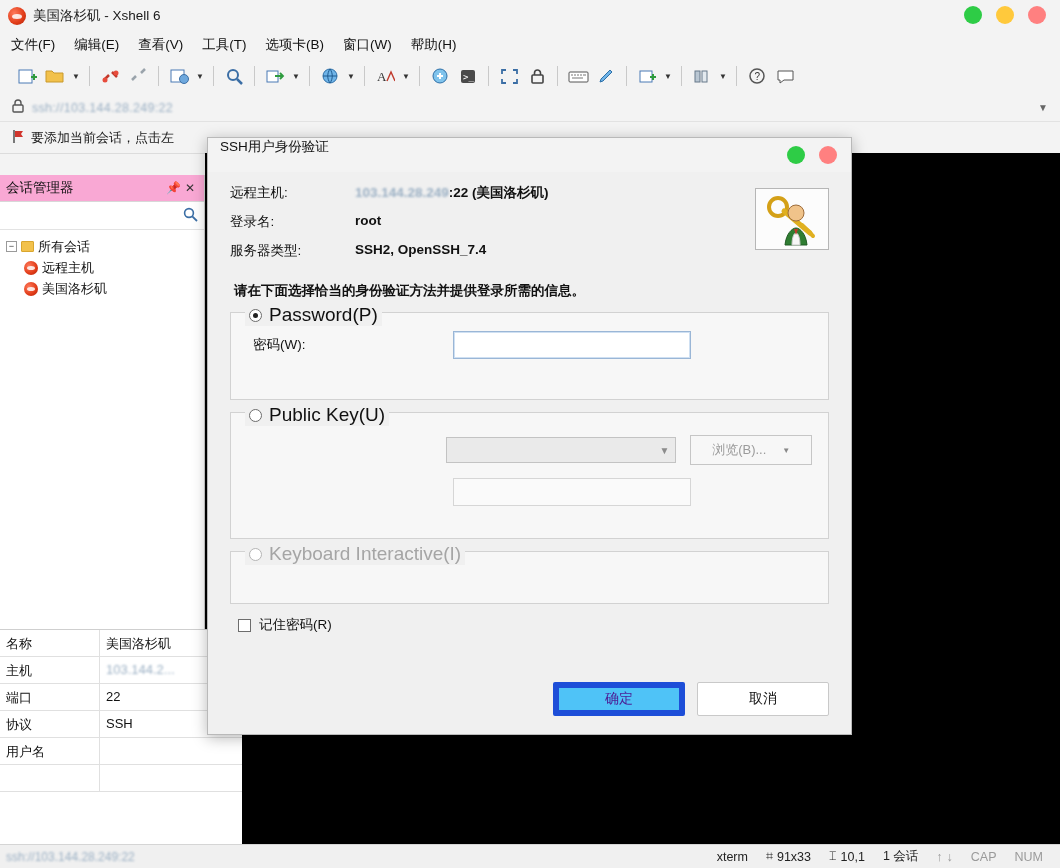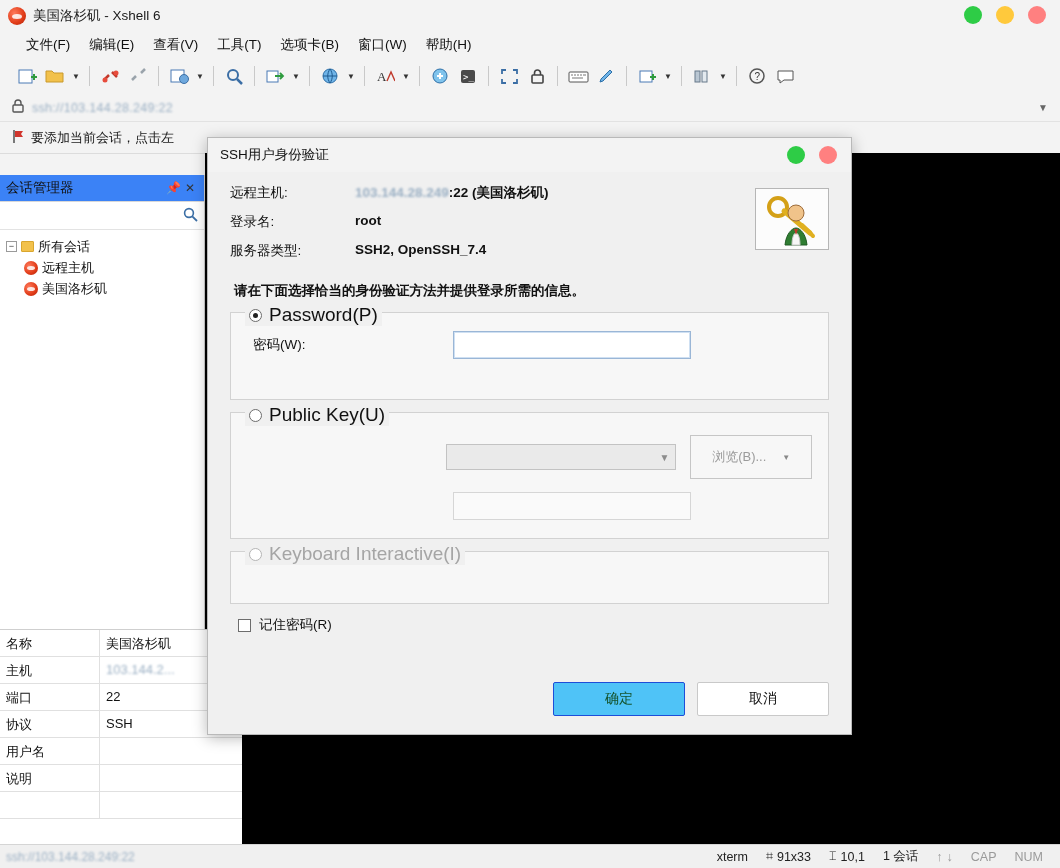--- a/index.html
+++ b/index.html
@@ -30,21 +30,21 @@
     border-radius:50%; background:#fff; opacity:.85;
   }
   .title-text { font-size:13.5px; color:#1a1a1a; }
   .win-btns { position:absolute; right:14px; top:6px; display:flex; gap:14px; }
   .wb { width:18px; height:18px; border-radius:50%; }
   .wb.g{ background:#2ecc46; }
   .wb.y{ background:#ffc93c; }
   .wb.r{ background:#ff8080; }
 
   
-  .menubar { height:26px; display:flex; align-items:center; padding-left:18px; gap:3px; background:#f3f3f3;}
+  .menubar { height:26px; display:flex; align-items:center; padding-left:3px; gap:3px; background:#f3f3f3;}
   .menubar .mi { font-size:13.5px; color:#111; padding:3px 8px; border-radius:2px; cursor:default;}
 
   
   .toolbar{ height:36px; display:flex; align-items:center; padding-left:14px; gap:2px; background:#f3f3f3;}
   .tb { width:26px; height:26px; display:flex; align-items:center; justify-content:center; color:#2b4a6f; position:relative;}
   .tb svg{ display:block; }
   .caret { width:12px; height:26px; display:flex; align-items:center; justify-content:center; color:#333; font-size:8px;}
   .sep { width:1px; height:20px; background:#c9c9c9; margin:0 5px; }
 
   
@@ -56,21 +56,21 @@
   
   .notice{ height:32px; display:flex; align-items:center; gap:7px; padding:0 12px; background:#f3f3f3; border-bottom:1px solid #dcdcdc;}
   .notice .flag{ color:#d0342c; }
   .notice-text{ font-size:13px; color:#1a1a1a;}
 
   
   .content{ position:absolute; top:153px; left:0; right:0; bottom:24px; }
 
   
   .sessmgr{ position:absolute; left:0; top:22px; width:205px; bottom:0; background:#fff; border-right:1px solid #cfcfcf;}
-  .sm-head{ height:27px; background:#3b82f6; display:flex; align-items:center; padding:0 6px; border-bottom:1px solid #d8d8d8;justify-content:center;}
+  .sm-head{ height:27px; background:#f9a8d4; display:flex; align-items:center; padding:0 6px; border-bottom:1px solid #d8d8d8;justify-content:center;}
   .sm-title{ font-size:13.5px; color:#111; flex:1;}
   .sm-ic{ width:16px; text-align:center; color:#333; font-size:12px;}
   .sm-search{ height:28px; border-bottom:1px solid #e3e3e3; display:flex; align-items:center; padding:0 6px;}
   .sm-search input{ border:0; outline:0; flex:1; font-size:12.5px; font-family:inherit;}
   .tree{ padding:6px 0 0 6px; font-size:13px; color:#111;}
   .tnode{ display:flex; align-items:center; gap:4px; height:21px;}
   .twist{ width:11px; height:11px; border:1px solid #9a9a9a; background:#fff; font-size:9px; line-height:9px; text-align:center; color:#333; flex:none;}
   .folder{ width:13px; height:11px; background:#f2c14b; border:1px solid #d9a62f; border-radius:1px; flex:none;}
   .sess-ico{ width:14px; height:14px; border-radius:50%; background:radial-gradient(circle at 35% 35%, #ff7a5c 0%, #e03a16 60%, #a62510 100%); position:relative; flex:none;}
   .sess-ico::after{ content:""; position:absolute; left:3px; top:5px; width:8px; height:4px; border-radius:50%; background:#fff; opacity:.85;}
@@ -94,21 +94,21 @@
   .sb-right{ margin-left:auto; display:flex; align-items:center; gap:18px; padding-right:17px;}
   .sb-item{ display:flex; align-items:center; gap:4px;}
   .sb-dim{ color:#9a9a9a;}
 
   
   .dialog{
     position:absolute; left:207px; top:137px; width:645px; height:598px;
     background:#f0f0f0; border:1px solid #b9b9b9;
     box-shadow:0 3px 14px rgba(0,0,0,.28);
   }
-  .dlg-title{ height:34px; display:flex; align-items:center; padding:0 12px; background:#f3f3f3;}
+  .dlg-title{ height:34px; display:flex; align-items:flex-start; padding:0 12px; background:#f3f3f3;}
   .dlg-title .t{ font-size:13.5px; color:#111;}
   .dlg-wins{ position:absolute; right:14px; top:8px; display:flex; gap:14px;}
   .dlg-body{ padding:0 22px;}
   .info-grid{ display:grid; grid-template-columns:125px 1fr; row-gap:11px; padding-top:12px; font-size:13.5px; }
   .info-k{ color:#111;}
   .info-v{ color:#111; font-weight:bold;}
   .info-v .blurip{ color:#9bb0c4; filter:blur(1.3px); font-weight:bold;}
   .keyimg{
     position:absolute; right:22px; top:50px; width:74px; height:62px;
     background:#fafafa; border:1px solid #b6b6b6;
@@ -123,29 +123,29 @@
   .grp-label{ font-size:19px; color:#111;}
   .grp-label.dis{ color:#a5a5a5;}
 
   .grp-body{ padding:18px 16px 16px 22px;}
   .field-row{ display:flex; align-items:center; gap:14px;}
   .flabel{ font-size:13.5px; width:186px; color:#111;}
   .tinput{ width:238px; height:28px; border:1px solid #9ab6d6; background:#fff; padding:3px 6px; font-size:13px; font-family:inherit; outline:none;}
   .tinput.caret{ box-shadow:0 0 0 1px #cfe0f2 inset; }
   .selbox{ width:238px; height:26px; border:1px solid #c3c3c3; background:#eaeaea; display:flex; align-items:center; justify-content:flex-end; padding-right:6px; color:#8c8c8c; font-size:10px;}
   .flatinput{ width:238px; height:28px; border:1px solid #d6d6d6; background:#fafafa;}
-  .browse{ width:126px; height:44px; border:1px solid #c6c6c6; background:#f7f7f7; display:flex; align-items:center; justify-content:center; gap:16px; font-size:13px; color:#9b9b9b;}
+  .browse{ width:126px; height:30px; border:1px solid #c6c6c6; background:#f7f7f7; display:flex; align-items:center; justify-content:center; gap:16px; font-size:13px; color:#9b9b9b;}
   .browse .ar{ font-size:8px; color:#888;}
 
   .remember{ display:flex; align-items:center; gap:8px; margin:2px 0 0 8px; font-size:13.5px; color:#111;}
   .cbox{ width:13px; height:13px; border:1px solid #6d6d6d; background:#fff; flex:none;}
 
   .dlg-actions{ position:absolute; right:22px; bottom:18px; display:flex; gap:12px;}
   .btn{ width:132px; height:34px; font-size:14px; display:flex; align-items:center; justify-content:center; border-radius:2px;}
-  .btn.primary{ background:#4fc3f7; border:1px solid #1d4ed8; color:#14532d;}
+  .btn.primary{ background:#4fc3f7; border:6px solid #1d4ed8; color:#4c1d95;}
   .btn.ghost{ background:#fff; border:1px solid #c9c9c9; color:#111;}
 </style>
 </head>
 <body>
 
 <div class="app">
 
   <div class="titlebar">
     <div class="xs-logo"></div>
     <div class="title-text">美国洛杉矶 - Xshell 6</div>
@@ -374,24 +374,20 @@
         <div class="prow">
           <div class="pk">端口</div>
           <div class="pv">22</div>
         </div>
         <div class="prow">
           <div class="pk">协议</div>
           <div class="pv">SSH</div>
         </div>
         <div class="prow">
           <div class="pk">用户名</div>
-          <div class="pv"></div>
-        </div>
-        <div class="prow">
-          <div class="pk">说明</div>
           <div class="pv"></div>
         </div>
         <div class="prow">
           <div class="pk"></div>
           <div class="pv"></div>
         </div>
       </div>
     </div>
   </div>
 

